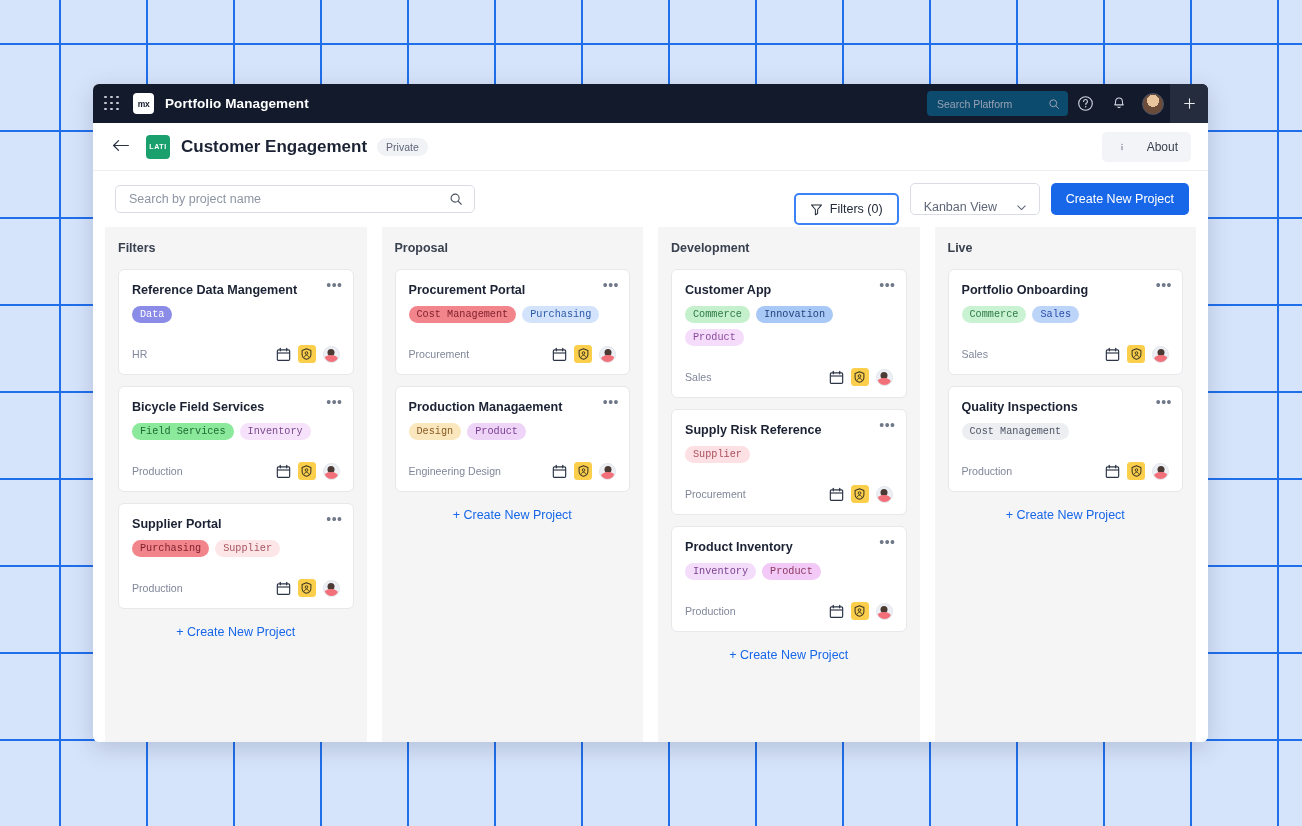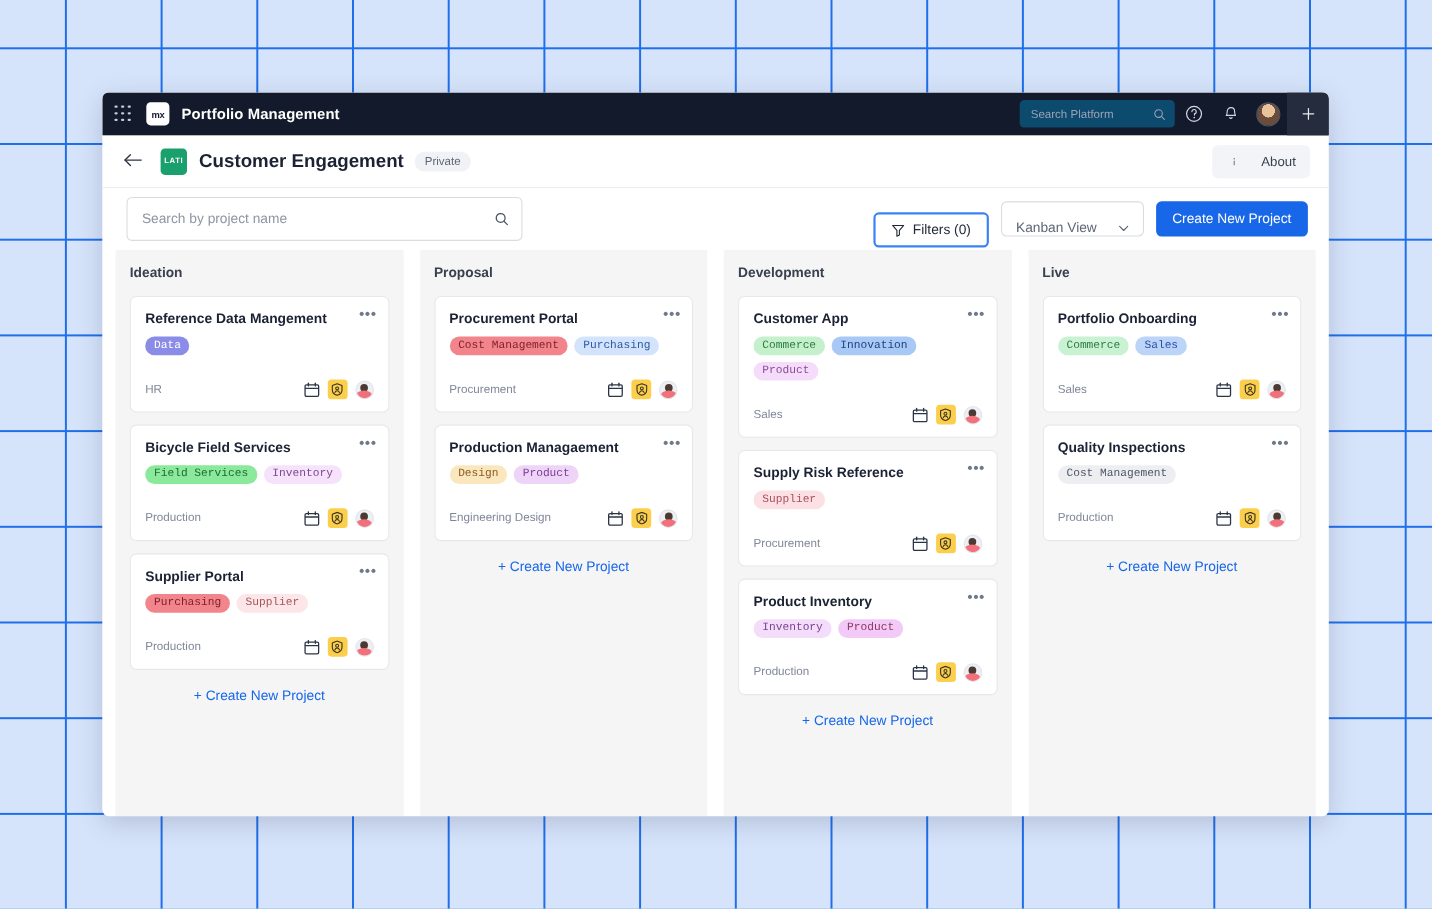--- a/index.html
+++ b/index.html
@@ -104,21 +104,21 @@
     font-size: 12px; color: #39414f; cursor: pointer;
   }
 
   
   .toolbar {
     height: 56px; flex: 0 0 56px;
     display: flex; align-items: center;
     padding: 0 19px 0 22px;
   }
   .proj-search {
-    width: 360px; height: 40px;
+    width: 360px; height: 28px;
     border: 1px solid #d9dce3; border-radius: 5px;
     display: flex; align-items: center; padding: 0 11px 0 13px;
     background: #fff;
   }
   .proj-search span { flex: 1; font-size: 12.5px; color: #8e95a3; }
   .toolbar-right { margin-left: auto; display: flex; align-items: center; gap: 11px; }
   .filters-btn {
     height: 32px; padding: 0 14px;
     border: 2px solid #3b82f6; border-radius: 5px;
     display: flex; align-items: center; gap: 7px;
@@ -294,21 +294,21 @@
         <svg width="13" height="13" viewBox="0 0 16 16">
           <polyline points="3.5,6 8,10.5 12.5,6" fill="none" stroke="#5e6678" stroke-width="1.3" stroke-linecap="round" stroke-linejoin="round"></polyline>
         </svg>
       </div>
       <div class="create-btn">Create New Project</div>
     </div>
   </div>
 
   <div class="board" id="board">
       <div class="column">
-        <div class="col-title">Ideation</div>
+        <div class="col-title">Filters</div>
         <div class="card">
           <div class="card-menu">•••</div>
           <div class="card-title">Reference Data Mangement</div>
           <div class="tags">
             <span class="tag" style="background: rgb(139, 140, 232); color: rgb(255, 255, 255);">Data</span>
           </div>
           <div class="card-footer">
             <div class="dept">HR</div>
             <div class="card-icons">
               <svg class="ico-cal" viewBox="0 0 18 18">

